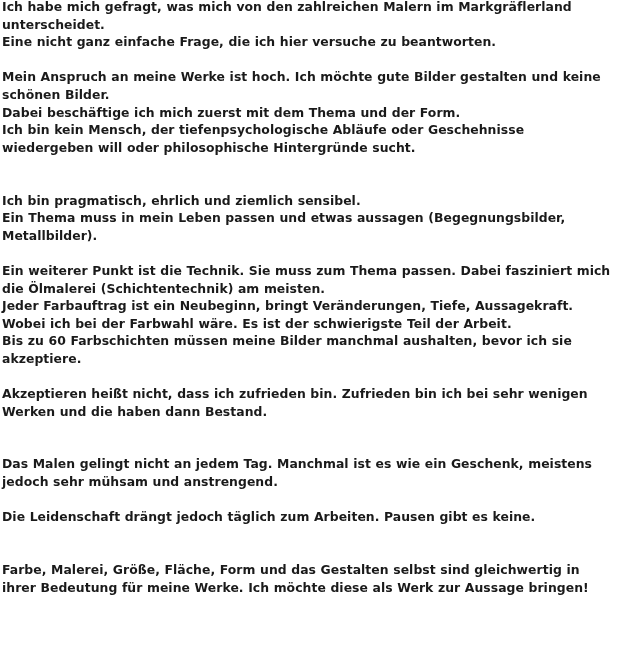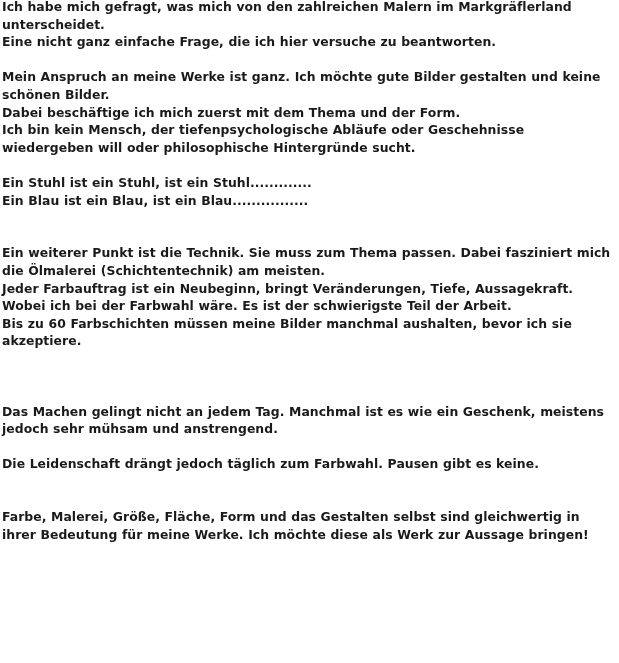--- a/index.html
+++ b/index.html
@@ -41,44 +41,45 @@
 </style>
 </head>
 <body>
 
 <div id="page">
 
   <p class="para first">Ich habe mich gefragt, was mich von den zahlreichen Malern im Markgräflerland unterscheidet.
 Eine nicht ganz einfache Frage, die ich hier versuche zu beantworten.</p>
   <div class="gap"></div>
 
-  <p class="para">Mein Anspruch an meine Werke ist ganz. Ich möchte gute Bilder gestalten und keine schönen Bilder.
+  <p class="para">Mein Anspruch an meine Werke ist hoch. Ich möchte gute Bilder gestalten und keine schönen Bilder.
 Dabei beschäftige ich mich zuerst mit dem Thema und der Form.
 Ich bin kein Mensch, der tiefenpsychologische Abläufe oder Geschehnisse wiedergeben will oder philosophische Hintergründe sucht.</p>
   <div class="gap"></div>
 
-  <p class="para">Ein Stuhl ist ein Stuhl, ist ein Stuhl.............
-Ein Blau ist ein Blau, ist ein Blau................</p>
   <div class="gap"></div>
 
+  <p class="para">Ich bin pragmatisch, ehrlich und ziemlich sensibel.
+Ein Thema muss in mein Leben passen und etwas aussagen (Begegnungsbilder, Metallbilder).</p>
   <div class="gap"></div>
 
   <p class="para">Ein weiterer Punkt ist die Technik. Sie muss zum Thema passen. Dabei fasziniert mich die Ölmalerei (Schichtentechnik) am meisten.
 Jeder Farbauftrag ist ein Neubeginn, bringt Veränderungen, Tiefe, Aussagekraft.
 Wobei ich bei der Farbwahl wäre. Es ist der schwierigste Teil der Arbeit.
 Bis zu 60 Farbschichten müssen meine Bilder manchmal aushalten, bevor ich sie akzeptiere.</p>
   <div class="gap"></div>
 
+  <p class="para">Akzeptieren heißt nicht, dass ich zufrieden bin. Zufrieden bin ich bei sehr wenigen Werken und die haben dann Bestand.</p>
   <div class="gap"></div>
 
   <div class="gap"></div>
 
-  <p class="para">Das Machen gelingt nicht an jedem Tag. Manchmal ist es wie ein Geschenk, meistens jedoch sehr mühsam und anstrengend.</p>
+  <p class="para">Das Malen gelingt nicht an jedem Tag. Manchmal ist es wie ein Geschenk, meistens jedoch sehr mühsam und anstrengend.</p>
   <div class="gap"></div>
 
-  <p class="para">Die Leidenschaft drängt jedoch täglich zum Farbwahl. Pausen gibt es keine.</p>
+  <p class="para">Die Leidenschaft drängt jedoch täglich zum Arbeiten. Pausen gibt es keine.</p>
   <div class="gap"></div>
 
   <div class="gap"></div>
 
   <p class="para">Farbe, Malerei, Größe, Fläche, Form und das Gestalten selbst sind gleichwertig in ihrer Bedeutung für meine Werke. Ich möchte diese als Werk zur Aussage bringen!</p>
 
 </div>
 
 </body></html>

